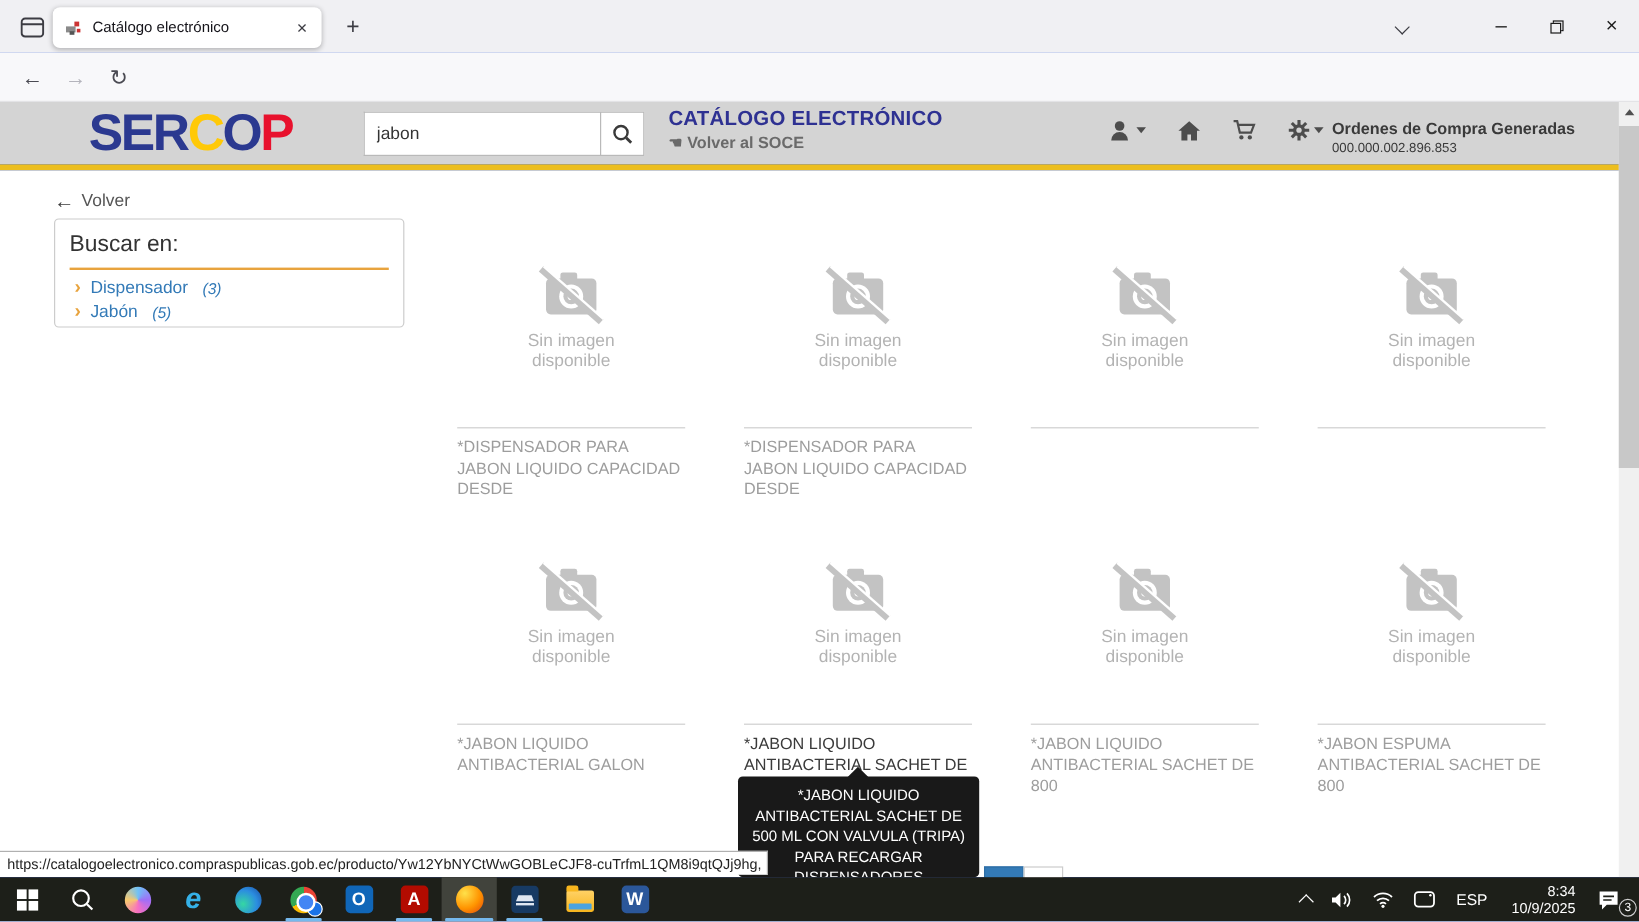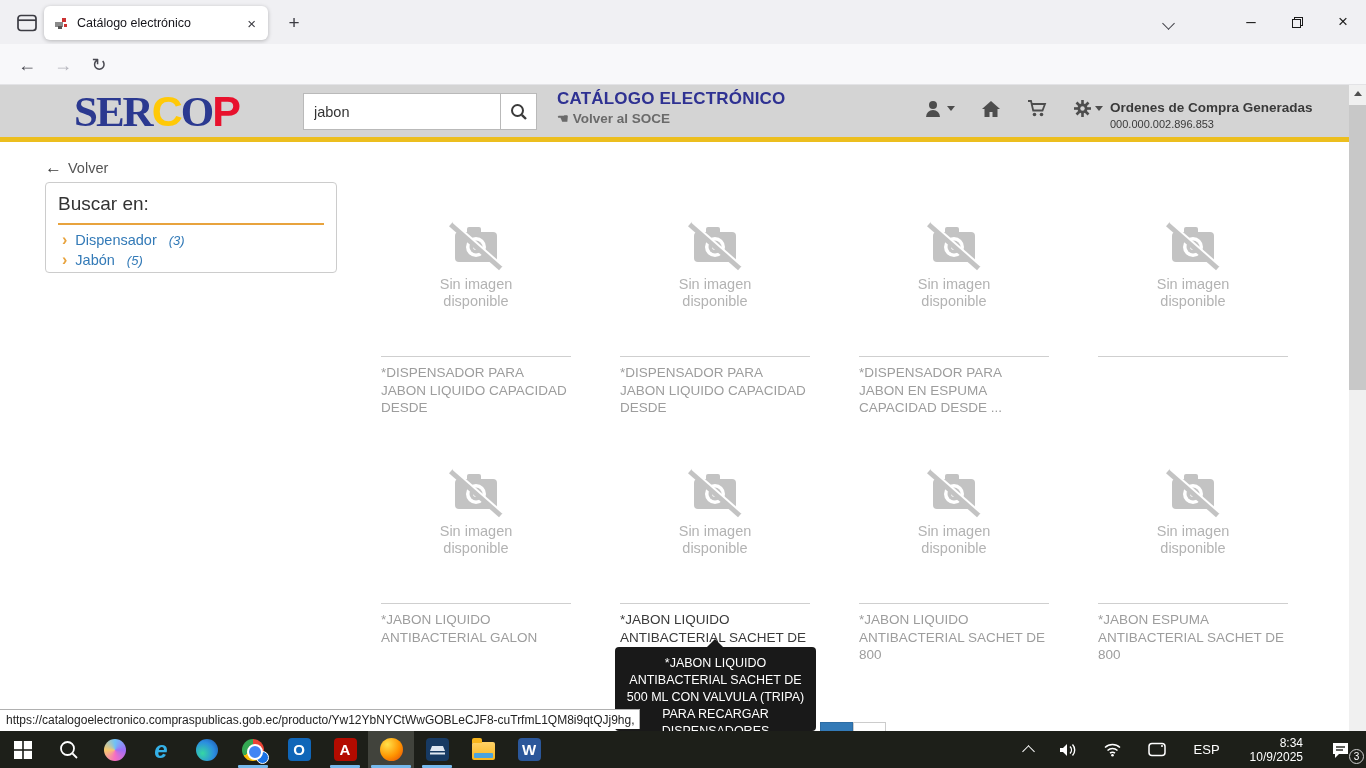--- a/index.html
+++ b/index.html
@@ -33,21 +33,21 @@
   .url-text { font-size:13.5px; color:#5b5b66; white-space:nowrap; margin-left:8px; }
   .url-text b { color:#0c0c0d; font-weight:700; }
   .star { font-size:16px; color:#5b5b66; }
   .nav-right { position:absolute; right:8px; top:50px; display:flex; gap:12px; align-items:center; }
   .hamburger { width:16px; height:12px; display:flex; flex-direction:column; justify-content:space-between; }
   .hamburger i { height:1.8px; background:#3c3c43; border-radius:1px; }
 
   
   .siteheader { position:absolute; left:0; top:85px; width:1366px; height:52px; background:#d4d4d4; }
   .logo { position:absolute; left:74px; top:2px; font-size:43px; font-weight:800; letter-spacing:-2px; line-height:48px; font-family:"Liberation Sans", sans-serif; }
-  .logo .l-ser, .logo .l-o { color:#2b3990;font-family:Liberation Serif, serif; }
+  .logo .l-ser, .logo .l-o { color:#2b3990; }
   .logo .l-c { color:#ffc907; }
   .logo .l-p { color:#e8112d; }
   .searchbox { position:absolute; left:303px; top:8px; width:197px; height:37px; background:#fff; border:1px solid #b9b9b9; border-right:none; font-size:14.5px; color:#333; padding:0 10px; outline:none; }
   .searchbtn { position:absolute; left:500px; top:8px; width:37px; height:37px; background:#fff; border:1px solid #b9b9b9; display:flex; align-items:center; justify-content:center; }
   .cat-title { position:absolute; left:557px; top:4px; font-size:17px; font-weight:800; color:#2e3192; letter-spacing:.2px; }
   .cat-sub { position:absolute; left:557px; top:26px; font-size:13.5px; color:#6a6a6a;font-weight:bold; }
   .cat-sub .hand { font-size:13px; margin-right:4px; color:#6a6a6a; }
   .hicons { position:absolute; left:925px; top:14px; display:flex; align-items:center; gap:26px; }
   .hicon { display:flex; align-items:center; gap:3px; }
   .caret { width:0; height:0; border-left:4px solid transparent; border-right:4px solid transparent; border-top:5px solid #4d4d4d; }
@@ -101,21 +101,21 @@
   .iebtn { font-size:24px; font-weight:700; font-style:italic; color:#35b1e8; line-height:22px; }
   .edge { width:22px; height:22px; border-radius:50%; background:radial-gradient(circle at 30% 65%, #35d7a3, #2b8de0 55%, #1b4ca1); }
   .chrome { position:relative; width:22px; height:22px; border-radius:50%; background:conic-gradient(#ea4335 0 33%, #fbbc05 33% 66%, #34a853 66% 100%); }
   .chrome::after { content:""; position:absolute; left:5px; top:5px; width:12px; height:12px; border-radius:50%; background:#4285f4; border:2px solid #fff; }
   .chrome .badge { position:absolute; right:-5px; bottom:-3px; width:13px; height:13px; border-radius:50%; background:#1a73e8; border:1.5px solid #fff; }
   .firefox { width:23px; height:23px; border-radius:50%; background:radial-gradient(circle at 32% 28%, #ffe14a, #ff9400 55%, #e0440c); }
   .folder { position:relative; width:23px; height:18px; background:linear-gradient(#ffd267,#f7b51d); border-radius:2px; margin-top:3px; }
   .folder::before { content:""; position:absolute; left:0; top:-4px; width:10px; height:5px; background:#f7b51d; border-radius:2px 2px 0 0; }
   .folder::after { content:""; position:absolute; left:2px; bottom:2px; width:19px; height:5px; background:#4aa3df; border-radius:1px; }
 
-  .tb-right { position:absolute; right:0; top:0; height:37px; display:flex; align-items:center; gap:10px; }
+  .tb-right { position:absolute; right:0; top:0; height:37px; display:flex; align-items:center; gap:0; }
   .trbtn { height:37px; display:flex; align-items:center; justify-content:center; padding:0 8px; color:#fff; }
   .tray-lang { font-size:13px; color:#fff; padding:0 10px; }
   .tray-clock { font-size:12px; color:#fff; text-align:right; line-height:14px; padding:0 10px; }
   .chev-up { width:9px; height:9px; border-left:1.6px solid #fff; border-top:1.6px solid #fff; transform:rotate(45deg); margin-top:4px; }
   .notif { position:relative; padding-right:16px; }
   .notif .nbadge { position:absolute; right:2px; bottom:4px; width:15px; height:15px; border:1px solid #cfcfcf; border-radius:50%; font-size:10px; color:#fff; display:flex; align-items:center; justify-content:center; background:#1d1f19; }
 </style>
 </head>
 <body>
 
@@ -319,21 +319,20 @@
         <circle cx="31" cy="29" r="3" fill="#fff"></circle>
         <line x1="6" y1="6" x2="56" y2="50" stroke="#c3c3c3" stroke-width="6"></line>
         <line x1="8" y1="4" x2="58" y2="48" stroke="#fff" stroke-width="2"></line>
       </svg>
       <div class="ph-text">
               <div class="ph-line1">Sin imagen</div>
               <div class="ph-line2">disponible</div>
             </div>
     </div>
     <div class="divider"></div>
-    <div class="card-title">*DISPENSADOR PARA JABON EN ESPUMA CAPACIDAD DESDE ...</div>
   </div>
 
   <div class="card" style="left: 1098px; top: 76px;">
     <div class="phbox">
       <svg width="62" height="56" viewBox="0 0 62 56">
         <rect x="10" y="14" width="42" height="30" rx="4" fill="#c3c3c3"></rect>
         <rect x="22" y="9" width="14" height="8" rx="2" fill="#c3c3c3"></rect>
         <circle cx="31" cy="29" r="10" fill="#fff"></circle>
         <circle cx="31" cy="29" r="6.5" fill="#c3c3c3"></circle>
         <circle cx="31" cy="29" r="3" fill="#fff"></circle>

